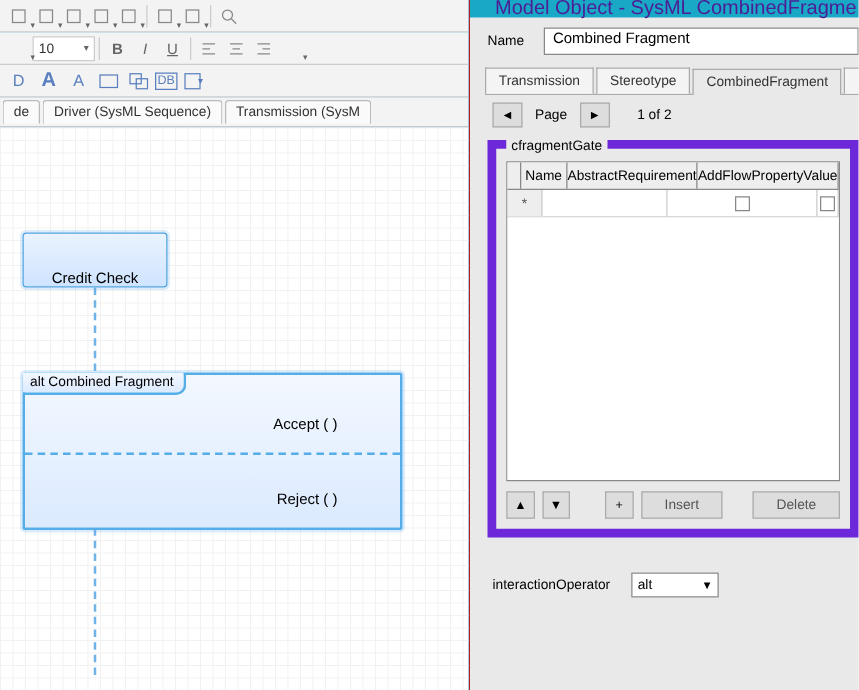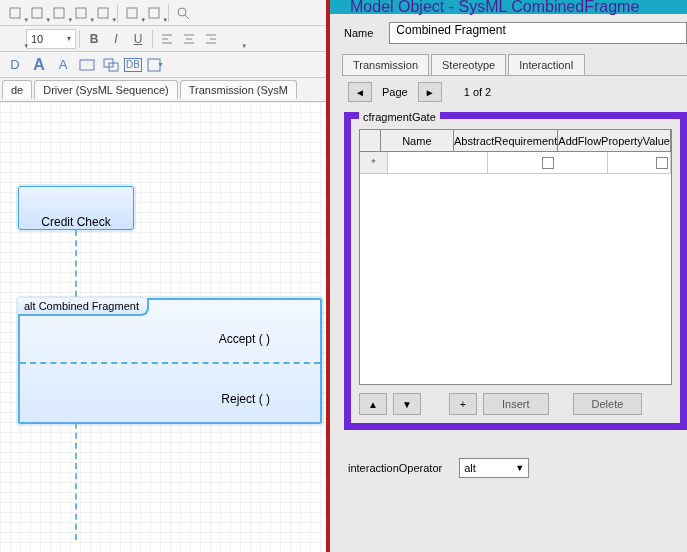--- a/index.html
+++ b/index.html
@@ -1,20 +1,20 @@
 <!DOCTYPE html>
 <html><head>
 <meta charset="utf-8">
 <style>
 * { box-sizing: border-box; margin: 0; padding: 0; font-family: "Segoe UI", Tahoma, sans-serif; }
 html, body { width: 687px; height: 552px; overflow: hidden; background: #fff; }
 .root { display: flex; width: 687px; height: 552px; position: relative; }
 
 
-.left-pane { width: 330px; height: 552px; position: relative; background: #0ea5e9; border-right: 4px solid #b91c1c; overflow: hidden; }
+.left-pane { width: 376px; height: 552px; position: relative; background: #0ea5e9; border-right: 1px solid #b91c1c; overflow: hidden; }
 
 
 .toolbar { display: flex; align-items: center; height: 26px; border-bottom: 1px solid #ccc; padding: 0 4px; background: #f3f3f3; }
 .toolbar .tb-btn { width: 20px; height: 20px; margin: 0 1px; display: flex; align-items: center; justify-content: center; font-size: 12px; color: #666; cursor: default; position: relative; }
 .toolbar .tb-btn .dd { position: absolute; right: -3px; bottom: -1px; font-size: 7px; color: #666; }
 .toolbar .tb-sep { width: 1px; height: 18px; background: #ccc; margin: 0 3px; }
 .toolbar .font-size { width: 50px; height: 20px; border: 1px solid #ccc; background: #fff; font-size: 11px; padding: 0 4px; display: flex; align-items: center; color: #333; }
 .toolbar .font-size .dd { margin-left: auto; font-size: 8px; color: #666; }
 .b-bold{font-weight:700;} .b-ital{font-style:italic;} .b-und{text-decoration:underline;}
 
@@ -248,20 +248,21 @@
       <div class="name-row">
         <label>Name</label>
         <div class="name-input">
           <span>Combined Fragment</span>
         </div>
       </div>
 
       <div class="prop-tabs">
         <div class="ptab">Transmission</div>
         <div class="ptab">Stereotype</div>
+        <div class="ptab active">CombinedFragment</div>
         <div class="ptab">InteractionI</div>
       </div>
 
       <div class="pager">
         <div class="pg-btn">◄</div>
         <span>Page</span>
         <div class="pg-btn">►</div>
         <span style="margin-left:12px;">1 of 2</span>
       </div>
 

